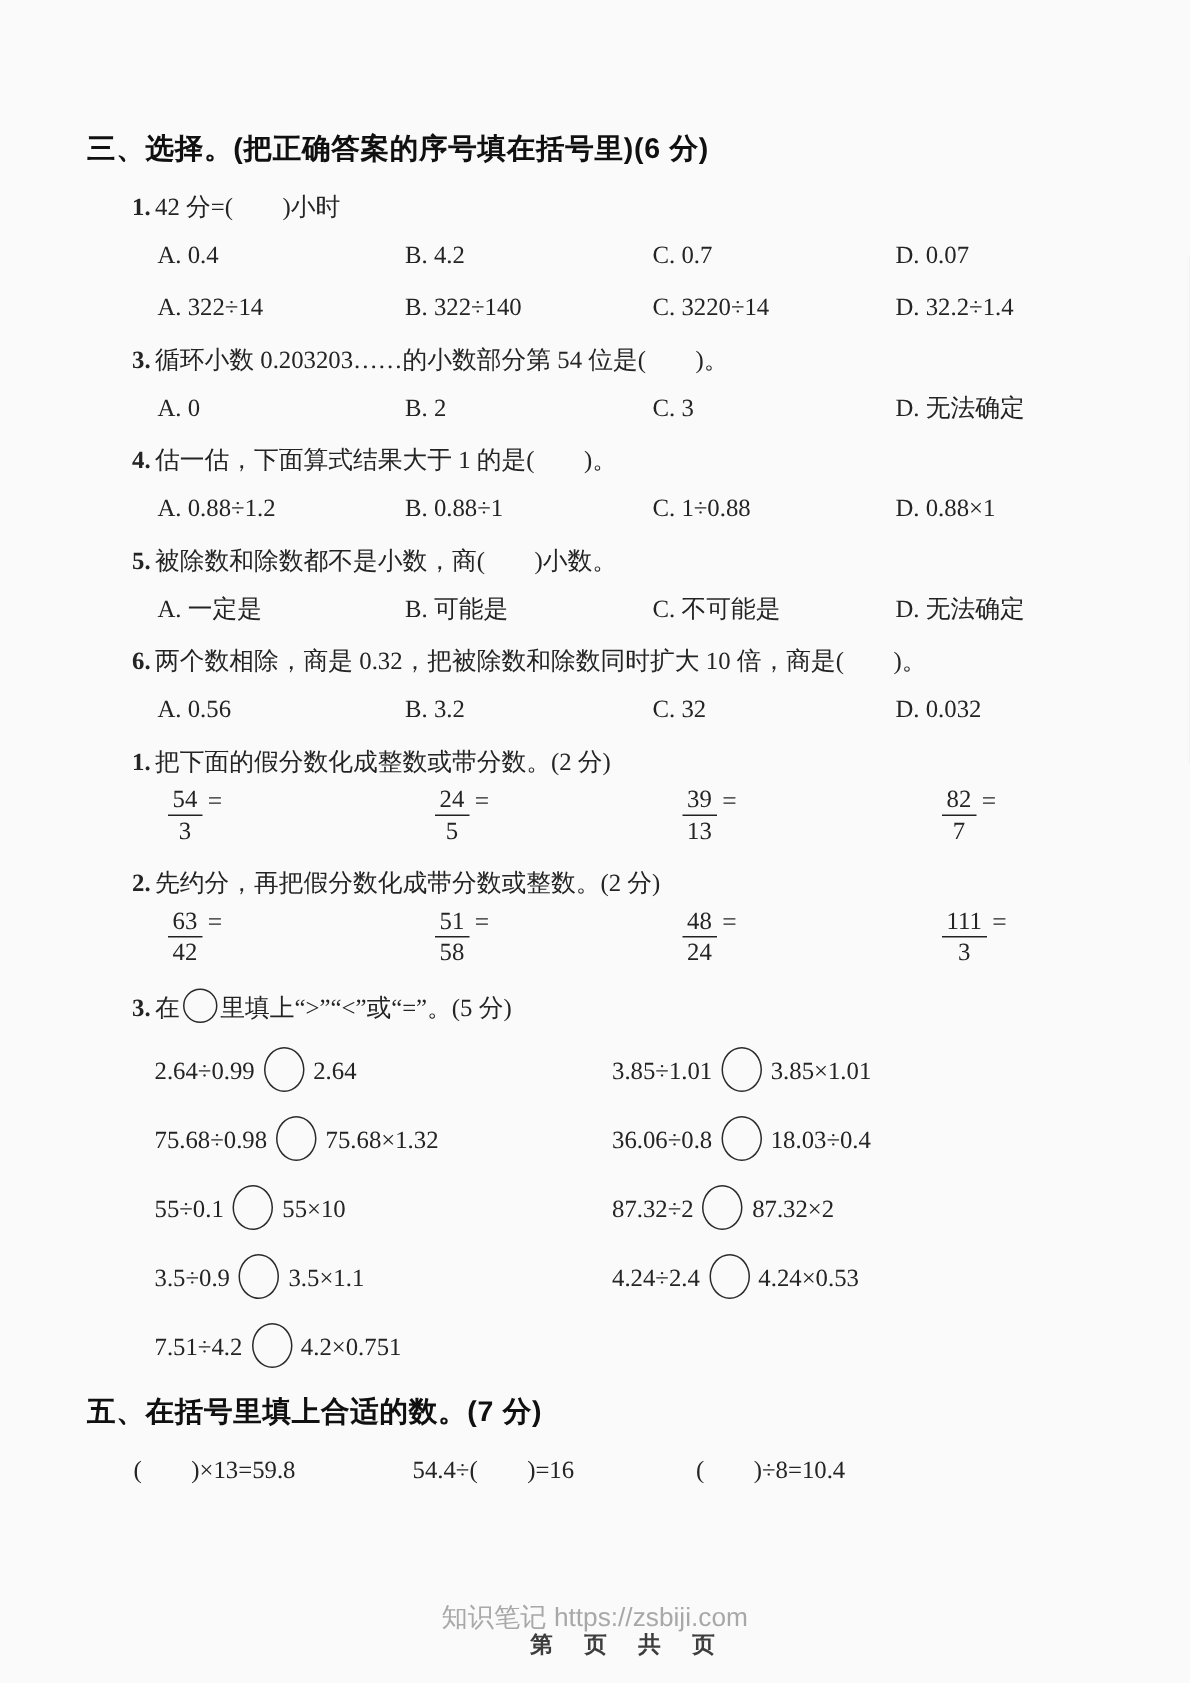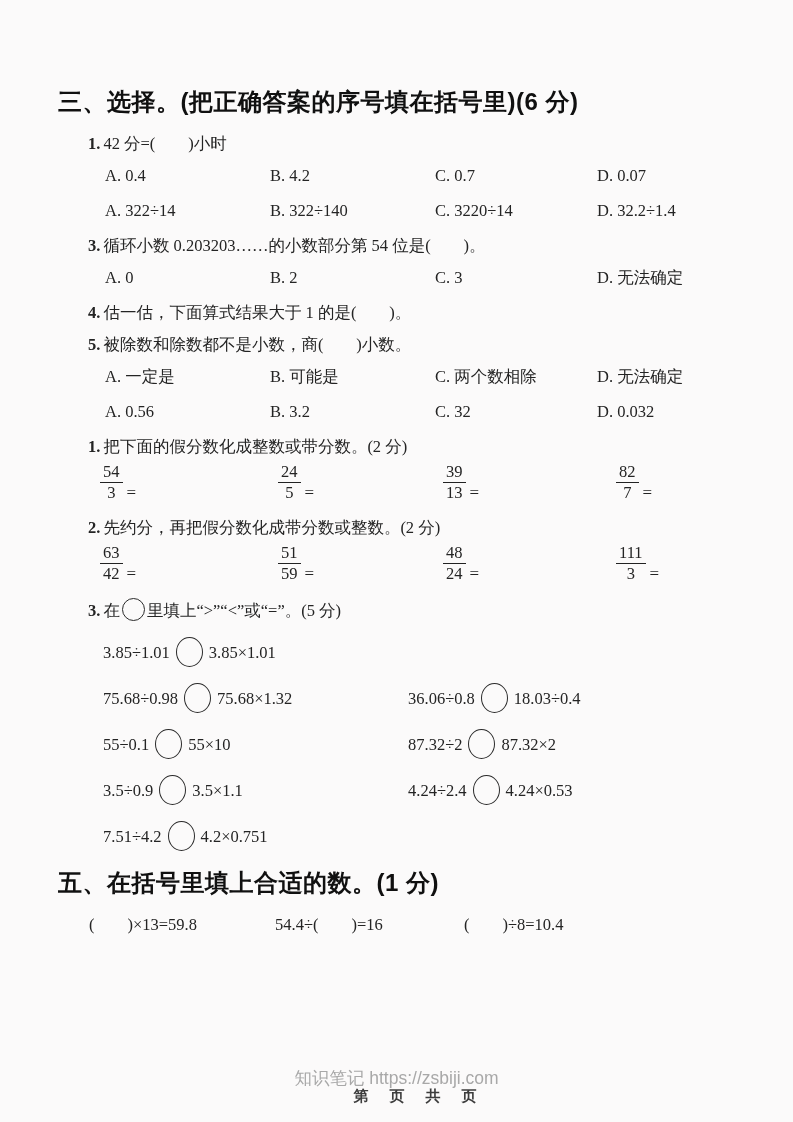--- a/index.html
+++ b/index.html
@@ -10,42 +10,42 @@
     background:#fbfafa;
     color:#242424;
     font-family:"Liberation Serif","DejaVu Serif",serif;
     overflow:hidden;
   }
   .content { position:absolute; top:86px; left:58px; right:28px; }
 
   .sec-title {
     font-family:"Liberation Sans","DejaVu Sans",sans-serif;
     font-weight:bold;
-    font-size:24px;
+    font-size:19px;
     color:#101010;
     margin-bottom:15px;
     letter-spacing:0.5px;
   }
   .q-stem { margin:0 0 11px 30px; font-size:16.5px; line-height:21px; }
   .q-num  { font-weight:bold; margin-right:3px; }
   .opts {
     display:grid;
     grid-template-columns:165px 165px 162px 1fr;
     margin:0 0 14px 47px;
     font-size:16.5px; line-height:21px;
   }
 
   .sub-stem { margin:0 0 6px 30px; font-size:16.5px; line-height:21px; }
   .frac-row {
     display:grid;
     grid-template-columns:178px 165px 173px 1fr;
     margin:6px 0 14px 42px;
     font-size:17px;
   }
-  .frac { display:inline-flex; align-items:flex-end; }
+  .frac { display:inline-flex; align-items:flex-start;margin-left:12px; }
   .fr { display:inline-block; text-align:center; line-height:1.12; font-size:16.5px; }
   .fr .n { display:block; border-bottom:1.5px solid #222; padding:0 3px 1px 3px; }
   .fr .d { display:block; padding-top:1px; }
   .eq { margin-left:4px; }
 
   .cmp-stem { margin:8px 0 14px 30px; font-size:16.5px; line-height:24px; }
   .scircle {
     display:inline-block; width:21px; height:21px;
     border:1.6px solid #2a2a2a; border-radius:50%;
     vertical-align:-5px; margin:0 2px;
@@ -127,35 +127,44 @@
           <span>B. 2</span>
           <span>C. 3</span>
           <span>D. 无法确定</span>
         </div>
       </div>
 
       <div>
         <div class="q-stem">
           <span class="q-num">4.</span><span>估一估，下面算式结果大于 1 的是(　　)。</span>
         </div>
+        <div class="opts">
+          <span>A. 0.88÷1.2</span>
+          <span>B. 0.88÷1</span>
+          <span>C. 1÷0.88</span>
+          <span>D. 0.88×1</span>
+        </div>
       </div>
 
       <div>
         <div class="q-stem">
           <span class="q-num">5.</span><span>被除数和除数都不是小数，商(　　)小数。</span>
         </div>
         <div class="opts">
           <span>A. 一定是</span>
           <span>B. 可能是</span>
-          <span>C. 两个数相除</span>
+          <span>C. 不可能是</span>
           <span>D. 无法确定</span>
         </div>
       </div>
 
       <div>
+        <div class="q-stem">
+          <span class="q-num">6.</span><span>两个数相除，商是 0.32，把被除数和除数同时扩大 10 倍，商是(　　)。</span>
+        </div>
         <div class="opts">
           <span>A. 0.56</span>
           <span>B. 3.2</span>
           <span>C. 32</span>
           <span>D. 0.032</span>
         </div>
       </div>
     </div>
 
     <div>
@@ -201,21 +210,21 @@
         <span class="frac">
           <span class="fr">
               <span class="n">63</span>
               <span class="d">42</span>
             </span>
           <span class="eq">=</span>
         </span>
         <span class="frac">
           <span class="fr">
               <span class="n">51</span>
-              <span class="d">59</span>
+              <span class="d">58</span>
             </span>
           <span class="eq">=</span>
         </span>
         <span class="frac">
           <span class="fr">
               <span class="n">48</span>
               <span class="d">24</span>
             </span>
           <span class="eq">=</span>
         </span>
@@ -227,20 +236,23 @@
           <span class="eq">=</span>
         </span>
       </div>
 
       <div class="cmp-stem">
         <span class="q-num">3.</span><span>在</span><span class="scircle"></span><span>里填上“&gt;”“&lt;”或“=”。(5 分)</span>
       </div>
 
       <div class="cmp-row">
         <div class="cmp-cell">
+          <span>2.64÷0.99</span><span class="ccircle"></span><span>2.64</span>
+        </div>
+        <div class="cmp-cell">
           <span>3.85÷1.01</span><span class="ccircle"></span><span>3.85×1.01</span>
         </div>
       </div>
 
       <div class="cmp-row">
         <div class="cmp-cell">
           <span>75.68÷0.98</span><span class="ccircle"></span><span>75.68×1.32</span>
         </div>
         <div class="cmp-cell">
           <span>36.06÷0.8</span><span class="ccircle"></span><span>18.03÷0.4</span>
@@ -267,21 +279,21 @@
 
       <div class="cmp-row">
         <div class="cmp-cell">
           <span>7.51÷4.2</span><span class="ccircle"></span><span>4.2×0.751</span>
         </div>
         <div class="cmp-cell"></div>
       </div>
     </div>
 
     <div>
-      <div class="sec-title">五、在括号里填上合适的数。(1 分)</div>
+      <div class="sec-title">五、在括号里填上合适的数。(7 分)</div>
       <div class="fill-row">
         <span class="fill-item-0">(　　)×13=59.8</span><span class="fill-item-1">54.4÷(　　)=16</span><span class="fill-item-2">(　　)÷8=10.4</span>
       </div>
     </div>
 
   </div>
 
   <div class="watermark">知识笔记 https://zsbiji.com</div>
   <div class="pagenum">第　页　共　页</div>
 </div>

